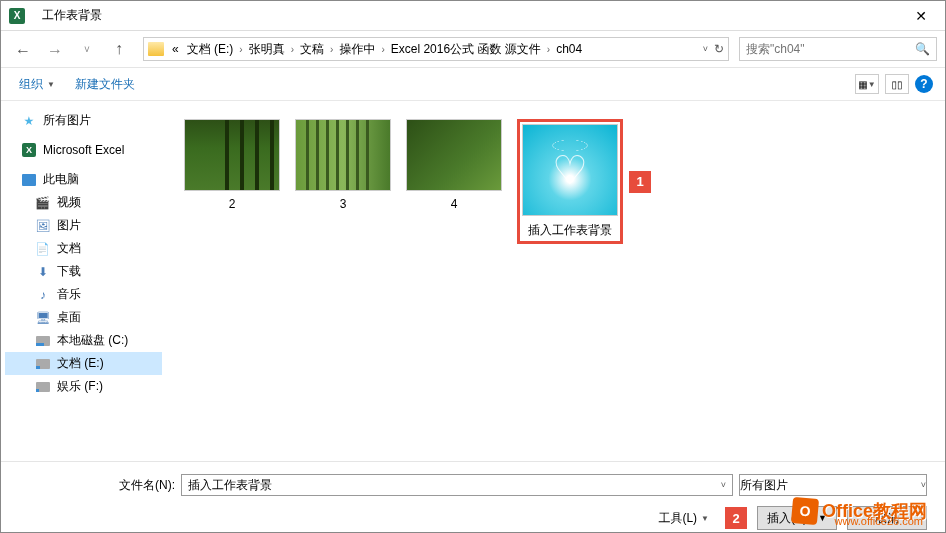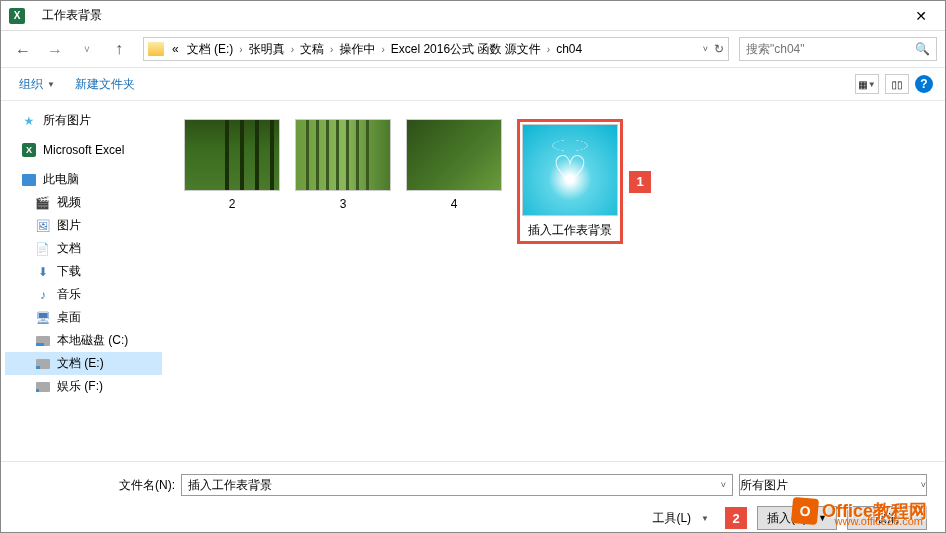--- a/index.html
+++ b/index.html
@@ -71,21 +71,21 @@
     .badge { background: #e74c3c; color: #fff; width: 22px; height: 22px; display: flex; align-items: center; justify-content: center; font-size: 13px; font-weight: bold; margin-left: 6px; }
     .thumb-row { display: flex; align-items: center; }
     
     
     .bottom { border-top: 1px solid #e5e5e5; padding: 12px 18px 8px 18px; }
     .file-row { display: flex; align-items: center; gap: 6px; margin-bottom: 10px; margin-left: 100px; }
     .file-label { font-size: 12px; white-space: nowrap; }
     .file-input { flex: 1; height: 22px; border: 1px solid #999; padding: 0 6px; font-size: 12px; display: flex; align-items: center; justify-content: space-between; }
     .filter-dd { width: 188px; height: 22px; border: 1px solid #999; padding: 0 0; font-size: 12px; display: flex; align-items: center; justify-content: space-between; }
     .btn-row { display: flex; justify-content: flex-end; align-items: center; gap: 10px; }
-    .tools-label { font-size: 12px; display: flex; align-items: center; gap: 10px; }
+    .tools-label { font-size: 12px; display: flex; align-items: center; gap: 4px; }
     .action-btn { min-width: 80px; height: 24px; border: 1px solid #999; background: #e1e1e1; font-size: 12px; display: flex; align-items: center; justify-content: center; gap: 4px; padding: 0 8px; }
     
     
     .watermark { position: absolute; bottom: 8px; right: 18px; display: flex; align-items: center; gap: 4px; pointer-events: none; }
     .wm-logo { width: 26px; height: 26px; background: #eb6100; border-radius: 4px; display: flex; align-items: center; justify-content: center; color:#fff; font-weight:bold; font-size:14px; transform: rotate(5deg); }
     .wm-text1 { color: #eb6100; font-size: 18px; font-weight: bold; text-shadow: 1px 1px 0 #fff; }
     .wm-text2 { color: #eb6100; font-size: 11px; position: absolute; bottom: -4px; right: 4px; }
     
     .dd-arrow { font-size: 9px; color: #555; }
   </style>

